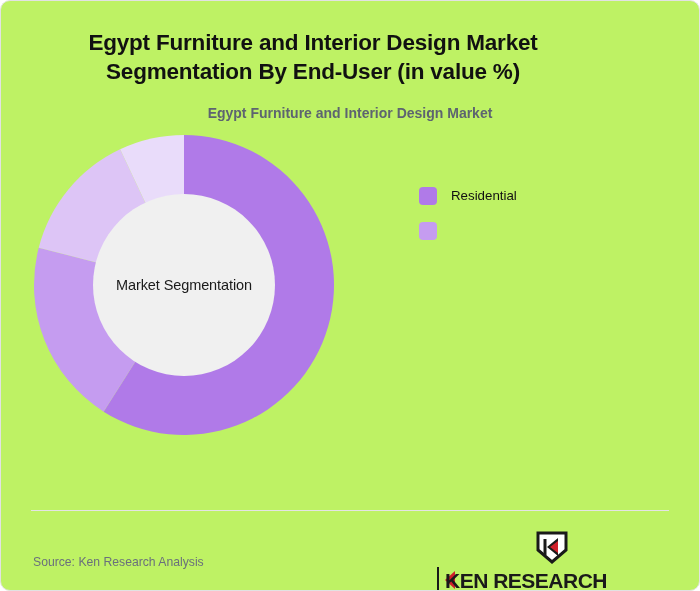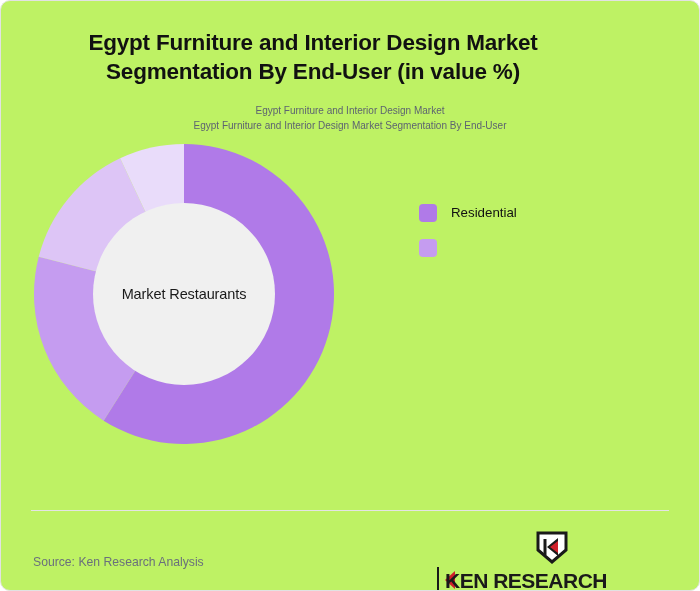--- a/index.html
+++ b/index.html
@@ -33,23 +33,24 @@
     line-height: 1.28;
     color: #111111;
     letter-spacing: -0.2px;
     margin: 0;
     max-width: 560px;
   }
   .subtitle-block {
     margin-top: 16px;
   }
   .subtitle-line {
-    font-size: 10px;
+    font-size: 14px;
     line-height: 1.52;
     color: #5d6470;
+    font-weight: bold;
   }
   .body-area {
     position: relative;
     height: 330px;
   }
   
   .donut-wrap {
     position: absolute;
     left: 32px;
     top: 10px;
@@ -81,21 +82,20 @@
   .legend {
     position: absolute;
     left: 418px;
     top: 62px;
     width: 250px;
   }
   .legend-item {
     display: flex;
     align-items: flex-start;
     margin-bottom: 16px;
-    margin-top: 8px;
   }
   .legend-swatch {
     flex: 0 0 auto;
     width: 18px;
     height: 18px;
     border-radius: 4px;
     margin-right: 14px;
     margin-top: 1px;
   }
   .legend-label {
@@ -140,38 +140,37 @@
 </style>
 </head>
 <body>
 
 <div class="card">
 
   <div class="header">
     <h1 class="chart-title">Egypt Furniture and Interior Design Market Segmentation By End-User (in value %)</h1>
     <div class="subtitle-block">
       <div class="subtitle-line">Egypt Furniture and Interior Design Market</div>
-      <div class="subtitle-line">Egypt Furniture and Interior Design Market Segmentation By End-User</div>
     </div>
   </div>
 
   <div class="body-area">
 
     <div class="donut-wrap">
       <svg class="donut-svg" viewBox="0 0 302 302">
         <g id="donut-slices">
             <path d="M 151 151 L 151.00 1.00 A 150 150 0 1 1 70.63 277.65 Z" fill="#b07ae8"></path>
             <path d="M 151 151 L 70.63 277.65 A 150 150 0 0 1 5.71 113.70 Z" fill="#c59cf0"></path>
             <path d="M 151 151 L 5.71 113.70 A 150 150 0 0 1 87.13 15.28 Z" fill="#ddc5f6"></path>
             <path d="M 151 151 L 87.13 15.28 A 150 150 0 0 1 151.00 1.00 Z" fill="#e9dcfa"></path>
           </g>
         <circle cx="151" cy="151" r="91" fill="#f0f0f0"></circle>
       </svg>
       <div class="center-label">
-        <span>Market Restaurants</span>
+        <span>Market Segmentation</span>
       </div>
     </div>
 
     <div class="legend" id="legend">
         <div class="legend-item">
           <span class="legend-swatch" style="background: rgb(176, 122, 232);"></span>
           <span class="legend-label">Residential</span>
         </div>
         <div class="legend-item">
           <span class="legend-swatch" style="background: rgb(197, 156, 240);"></span>

